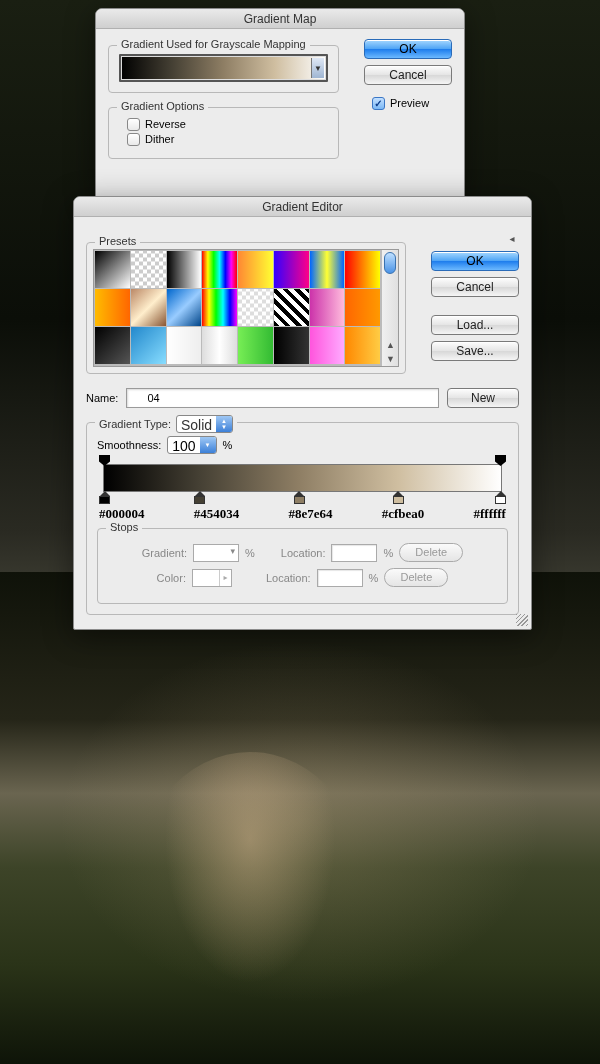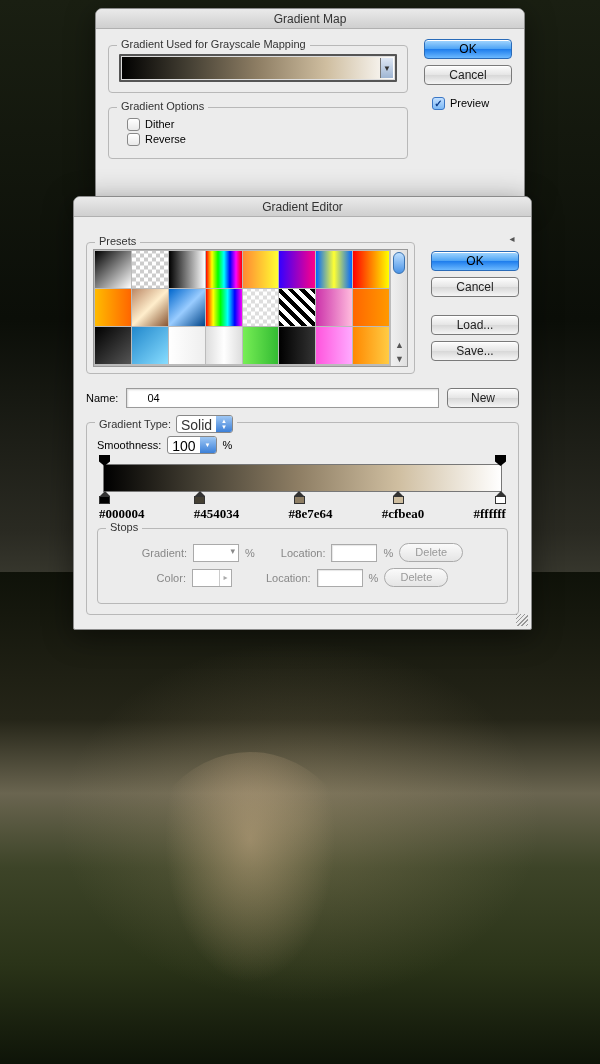--- a/index.html
+++ b/index.html
@@ -44,21 +44,21 @@
       height: 20px;
       line-height: 20px;
       background: linear-gradient(#eaeaea, #cfcfcf);
       border-bottom: 1px solid #b0b0b0;
       border-radius: 6px 6px 0 0;
       text-align: center;
       font-size: 12px;
       color: #333;
     }
     .dialog-body { padding: 10px 12px 14px 12px; }
-    .row { display: flex; gap: 16px; }
+    .row { display: flex; gap: 25px; }
     .main-col { flex: 1; }
     .btn-col { width: 88px; display: flex; flex-direction: column; gap: 6px; align-items: stretch; }
     
     .fieldset {
       border: 1px solid #b8b8b8;
       border-radius: 4px;
       padding: 8px 10px 10px 10px;
       position: relative;
       margin-top: 6px;
     }
@@ -120,21 +120,21 @@
     .grad-preview .drop {
       position: absolute;
       right: 2px; top: 2px; bottom: 2px; width: 13px;
       background: linear-gradient(#dfe8f5,#9fb6d3);
       border-left: 1px solid #777;
       display:flex;align-items:center;justify-content:center;
       font-size:8px;color:#333;
     }
     
     #editor-dialog { left: 73px; top: 196px; width: 459px; }
-    #map-dialog { left: 95px; top: 8px; width: 430px; height: 192px; }
+    #map-dialog { left: 95px; top: 8px; width: 370px; height: 192px; }
     .presets-box {
       height: 118px;
       border: 1px solid #999;
       background: #fff;
       display: flex;
     }
     .swatch-grid {
       flex: 1;
       display: grid;
       grid-template-columns: repeat(8, 1fr);
@@ -215,25 +215,25 @@
         <div class="fieldset">
           <div class="legend">Gradient Used for Grayscale Mapping</div>
           <div class="grad-preview">
             <div class="drop">▼</div>
           </div>
         </div>
         <div class="fieldset" style="margin-top:14px;">
           <div class="legend">Gradient Options</div>
           <div class="chk-row">
             <span class="chk"></span>
-            <span>Dither</span>
+            <span>Reverse</span>
           </div>
           <div class="chk-row">
             <span class="chk"></span>
-            <span>Reverse</span>
+            <span>Dither</span>
           </div>
         </div>
       </div>
       <div class="btn-col">
         <div class="aqua-btn primary">OK</div>
         <div class="aqua-btn">Cancel</div>
         <div class="chk-row" style="margin-top:6px;">
           <span class="chk checked"></span>
           <span>Preview</span>
         </div>

